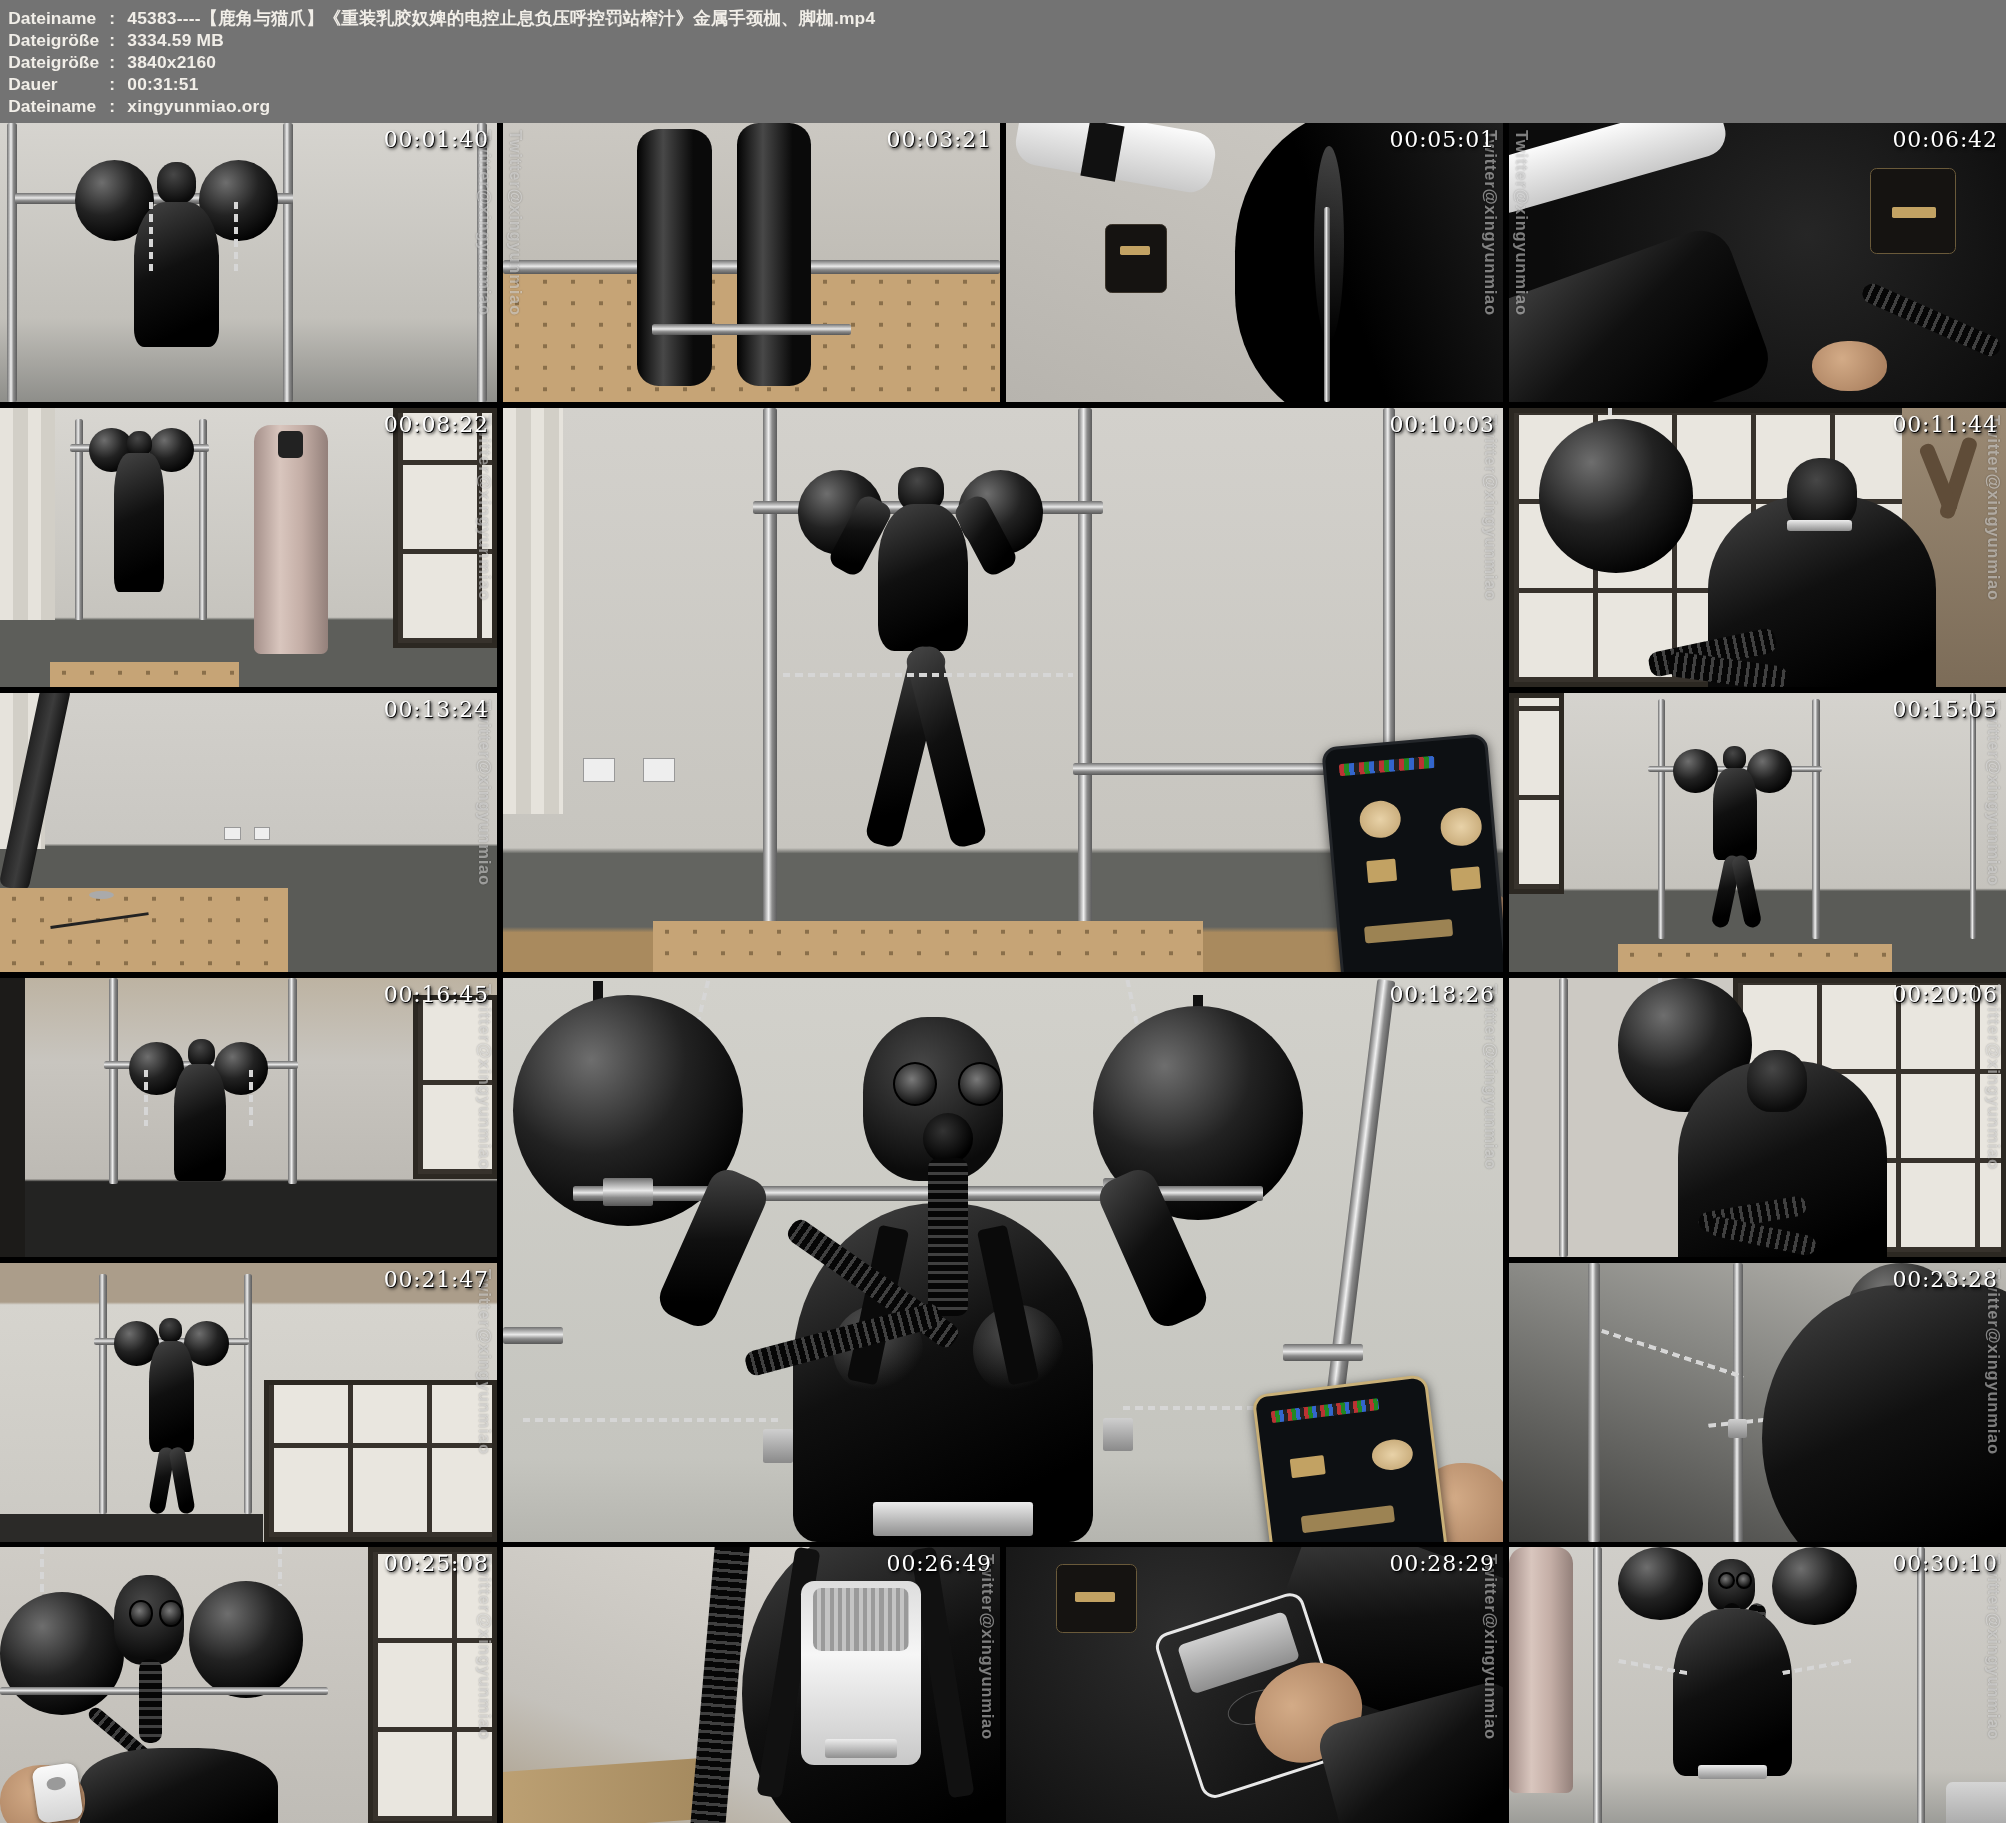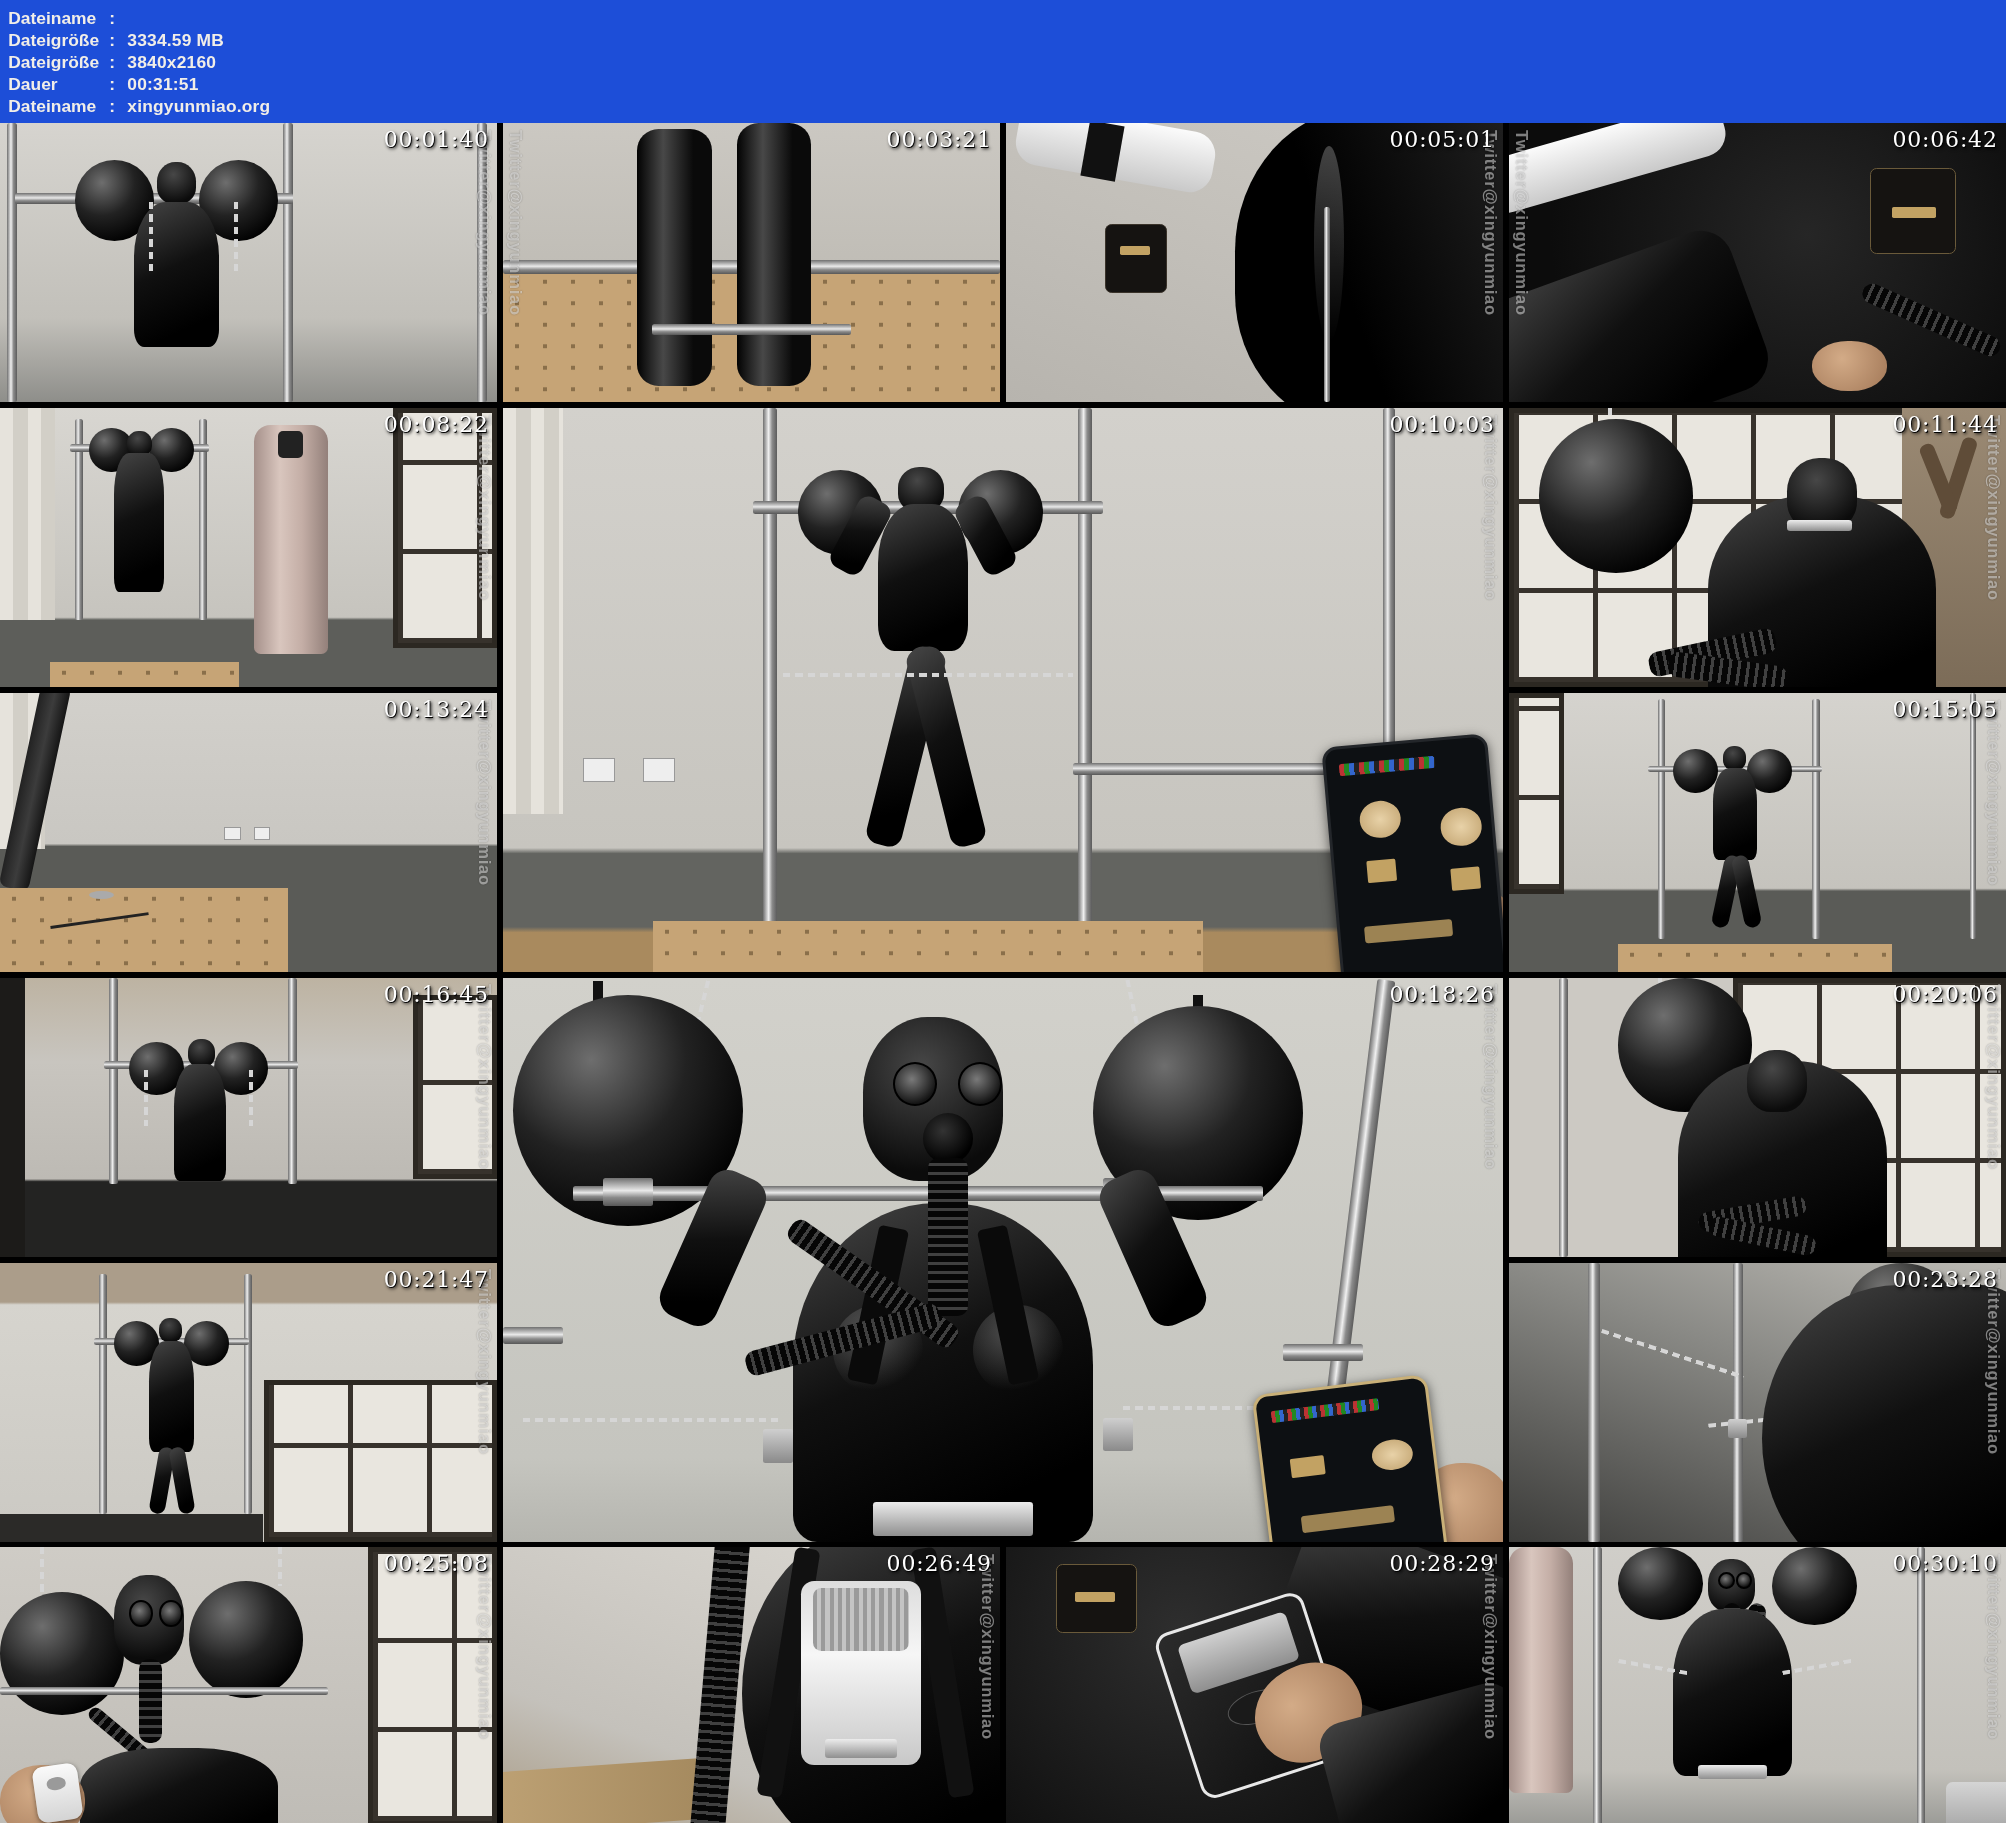--- a/index.html
+++ b/index.html
@@ -1,18 +1,18 @@
 <!DOCTYPE html>
 <html style="font-size:13.2px"><head>
 <meta charset="utf-8">
 <style>
   html,body{margin:0;padding:0;background:#000;width:2006px;height:1823px;overflow:hidden;
     font-family:"Liberation Sans", sans-serif;}
   
-  .hdr{background:#1d4ed8;color:#f1eee8;padding:6.6px 0 5px 8.3px;height:111px;}
+  .hdr{background:#737373;color:#f1eee8;padding:6.6px 0 5px 8.3px;height:111px;}
   .hdr-row{display:flex;line-height:22px;font-size:17.4px;font-weight:bold;white-space:nowrap;}
   .hdr-label{display:inline-block;width:101px;}
   .hdr-sep{display:inline-block;width:18px;}
   .hdr-value{letter-spacing:0.2px;}
   
   .grid{display:grid;grid-template-columns:repeat(4,1fr);grid-template-rows:repeat(6,279px);
     gap:5.8px;width:2006px;margin-top:0.8px;
     grid-template-areas:"a b c d" "e f f g" "h f f i" "j k k l" "m k k n" "o p q r";}
   .t1{grid-area:a}.t2{grid-area:b}.t3{grid-area:c}.t4{grid-area:d}.t5{grid-area:e}
   .t6{grid-area:f}.t7{grid-area:g}.t8{grid-area:h}.t9{grid-area:i}.t10{grid-area:j}
@@ -53,20 +53,21 @@
   .lock{background:linear-gradient(#cfcfcf,#8a8a8a);border-radius:2.5px;}
   .cyl{background:linear-gradient(180deg,#fbfbfb,#c9c9c9);border-radius:23px;}
 </style>
 </head>
 <body>
 
 <div class="hdr">
   <div class="hdr-row">
     <span class="hdr-label">Dateiname</span>
       <span class="hdr-sep">:</span>
+      <span class="hdr-value">45383----【鹿角与猫爪】《重装乳胶奴婢的电控止息负压呼控罚站榨汁》金属手颈枷、脚枷.mp4</span>
   </div>
   <div class="hdr-row">
     <span class="hdr-label">Dateigröße</span>
       <span class="hdr-sep">:</span>
       <span class="hdr-value">3334.59 MB</span>
   </div>
   <div class="hdr-row">
     <span class="hdr-label">Dateigröße</span>
       <span class="hdr-sep">:</span>
       <span class="hdr-value">3840x2160</span>

